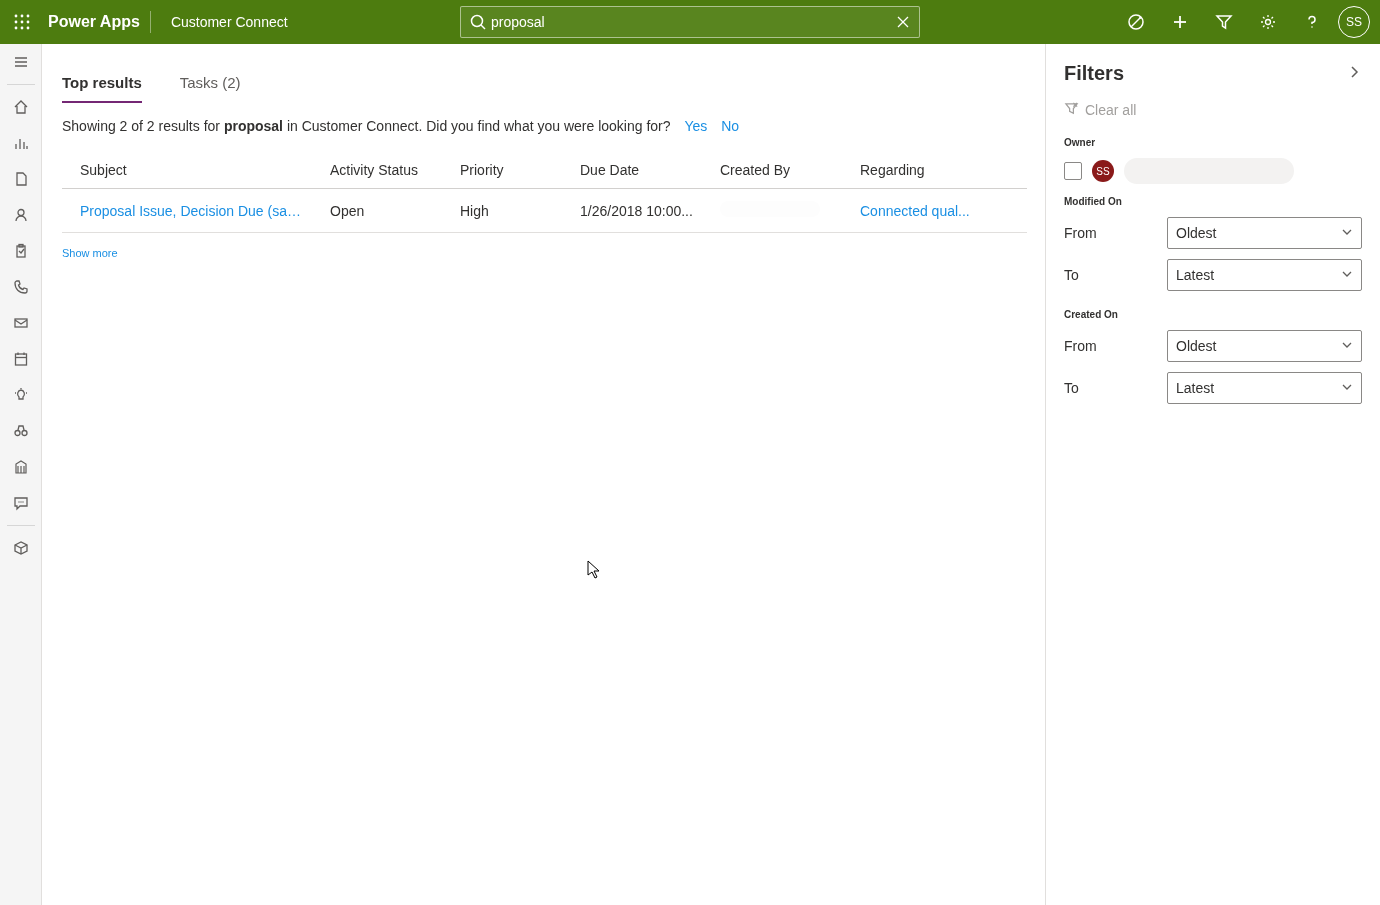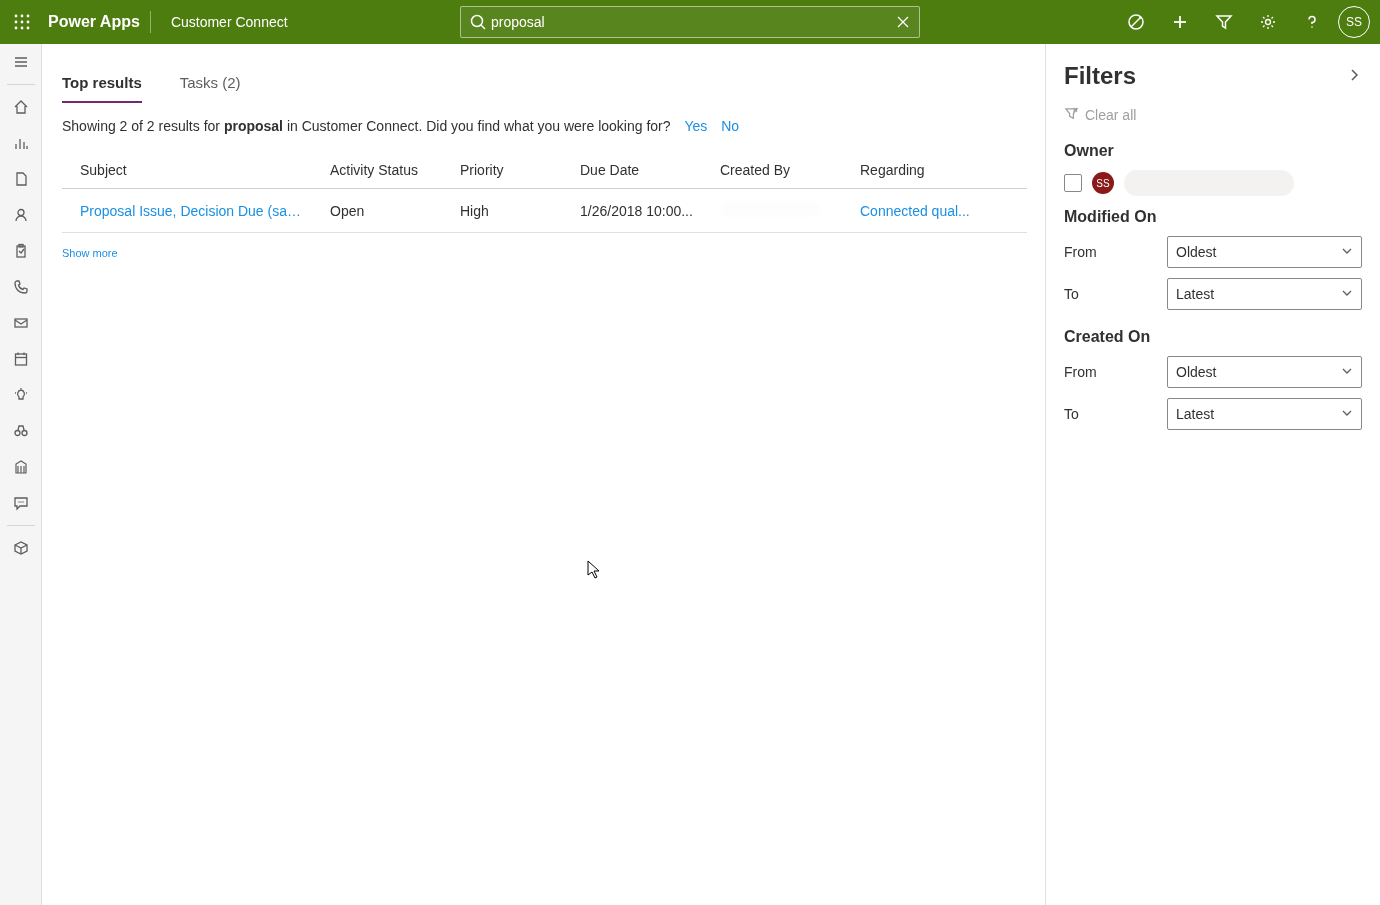--- a/index.html
+++ b/index.html
@@ -44,23 +44,23 @@
 
     table.results { width:100%; border-collapse:collapse; }
     table.results th { text-align:left; font-weight:400; font-size:14px; color:#323130; padding:10px 8px; border-bottom:1px solid #d2d0ce; }
     table.results td { padding:12px 8px; border-bottom:1px solid #e1dfdd; font-size:14px; vertical-align:middle; }
     .link-cell { color:#1a8fe3; cursor:pointer; white-space:nowrap; overflow:hidden; text-overflow:ellipsis; max-width:230px; display:inline-block; vertical-align:middle;}
     .redact { background:#fdfdfd; color:transparent; border-radius:8px; width:100px; height:16px; display:inline-block; }
     .show-more { color:#1a8fe3; font-size:11px; margin-top:14px; display:inline-block; cursor:pointer; }
 
     .filters { width:335px; background:#fff; border-left:1px solid #e1dfdd; padding:18px 18px 0 18px; }
     .filters-head { display:flex; align-items:center; justify-content:space-between; margin-bottom:16px; }
-    .filters-title { font-size:24px; font-weight:600; }
+    .filters-title { font-size:20px; font-weight:600; }
     .clear-all { display:flex; align-items:center; gap:6px; color:#a19f9d; font-size:14px; margin-bottom:18px; cursor:pointer; }
-    .filter-section-title { font-weight:600; font-size:16px; color:#323130; margin:10px 0 10px; }
+    .filter-section-title { font-weight:600; font-size:10px; color:#323130; margin:10px 0 10px; }
     .owner-row { display:flex; align-items:center; gap:10px; margin-bottom:12px; }
     .owner-row .cb { width:18px; height:18px; border:1px solid #8a8886; border-radius:2px; cursor:pointer; }
     .owner-badge { width:22px; height:22px; border-radius:50%; background:#8a1a1a; color:#fff; font-size:10px; display:flex; align-items:center; justify-content:center; }
     .owner-name { background:#f3f2f1; color:#f3f2f1; border-radius:16px; width:170px; height:26px; }
 
     .field-row { display:flex; align-items:center; justify-content:space-between; margin-bottom:10px; }
     .field-label { font-size:14px; color:#323130; }
     .dropdown { width:195px; height:32px; border:1px solid #8a8886; border-radius:2px; display:flex; align-items:center; justify-content:space-between; padding:0 8px; font-size:14px; background:#fff; cursor:pointer; }
     .dd-caret svg { stroke:#605e5c; }
 

